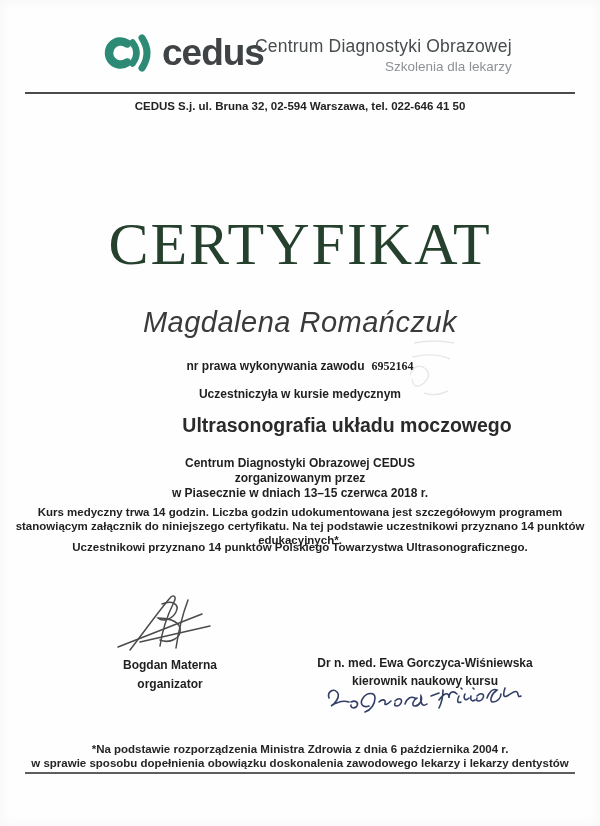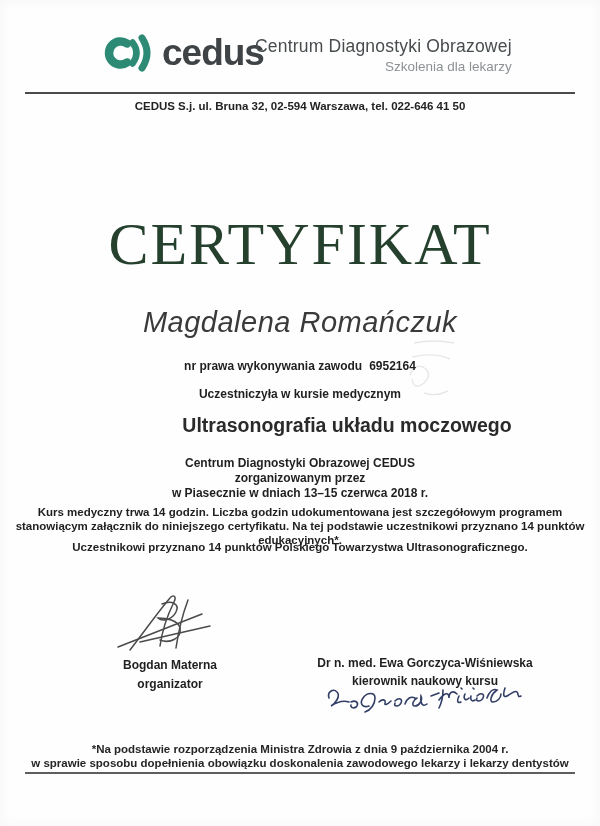--- a/index.html
+++ b/index.html
@@ -23,21 +23,21 @@
   .rule-bottom{top:772px;background:#5d5f5f;}
   .address{top:100px;font-size:11.5px;font-weight:bold;color:#232323;}
 
   
   .cert-title{top:210px;font-family:"Liberation Serif",serif;font-size:60px;
     color:#25412e;letter-spacing:2px;font-weight:400;}
   .recipient{top:306px;font-size:29px;font-style:italic;color:#3a3a3a;letter-spacing:0.5px;}
 
   
   .license{top:359px;font-size:12px;font-weight:600;}
-  .license .num{margin-left:7px;}
+  .license .num{margin-left:7px;font-family:Liberation Serif, serif;}
   .participation{top:387px;font-size:12px;font-weight:600;}
   .course{top:414px;font-size:19.5px;font-weight:bold;color:#2a2a2a;margin-left:47px;}
   .organized{top:456px;font-size:12px;font-weight:600;line-height:15px;}
   .details{top:505px;left:12px;width:576px;text-align:center;font-size:11.5px;font-weight:600;line-height:14px;}
   .ptu{top:541px;font-size:11.5px;font-weight:600;}
 
   
   .sig-left-draw{top:592px;left:110px;}
   .sig-left-name{top:658px;left:100px;width:140px;text-align:center;font-size:12px;font-weight:600;}
   .sig-left-role{top:677px;left:100px;width:140px;text-align:center;font-size:12px;font-weight:600;}
@@ -108,18 +108,18 @@
     <g fill="none" stroke="#323e66" stroke-width="1.6" stroke-linecap="round">
       <path d="M4,14 C2,8 8,4 12,8 C16,12 10,20 6,22 C12,18 18,16 24,18 M26,18 c4,-2 8,0 6,4 c-2,3 -7,2 -6,-1"></path>
       <path d="M44,22 c-6,2 -10,-2 -6,-8 c4,-6 12,-6 12,0 c0,6 -4,12 -10,14 M54,18 c3,-3 7,-3 6,1 c-1,3 3,1 6,-2"></path>
       <path d="M70,17 c4,-4 8,-2 6,2 c-2,4 -8,4 -6,0 M80,20 c2,-6 6,-8 10,-6 M92,14 c-4,2 -6,8 -2,8 c4,0 8,-6 6,-10 c-1,6 1,12 6,8"></path>
       <path d="M106,12 l8,-3"></path>
       <path d="M118,6 c0,8 -2,14 -4,18 M114,16 c6,-8 10,-8 10,-2 c0,-6 4,-8 8,-4 M136,4 l1,1 M134,12 c-2,4 -2,8 2,6 M140,10 c-2,4 0,8 4,4 M148,4 l1,1 M146,12 c-1,4 1,6 4,4 M152,12 c4,-4 8,-2 6,2 c-2,4 -8,4 -6,0 M162,14 c2,-6 6,-10 10,-8 c-6,4 -8,12 -4,12 c4,0 8,-4 8,-8 M180,4 c-2,6 -2,10 2,8 c4,-2 8,-6 10,-4 c2,2 0,6 4,4"></path>
     </g>
   </svg>
 
   <div class="abs center footnote">
-    <div>*Na podstawie rozporządzenia Ministra Zdrowia z dnia 9 października 2004 r.</div>
+    <div>*Na podstawie rozporządzenia Ministra Zdrowia z dnia 6 października 2004 r.</div>
     <div>w sprawie sposobu dopełnienia obowiązku doskonalenia zawodowego lekarzy i lekarzy dentystów</div>
   </div>
   <div class="abs rule rule-bottom"></div>
 
 </div>
 
 </body></html>

